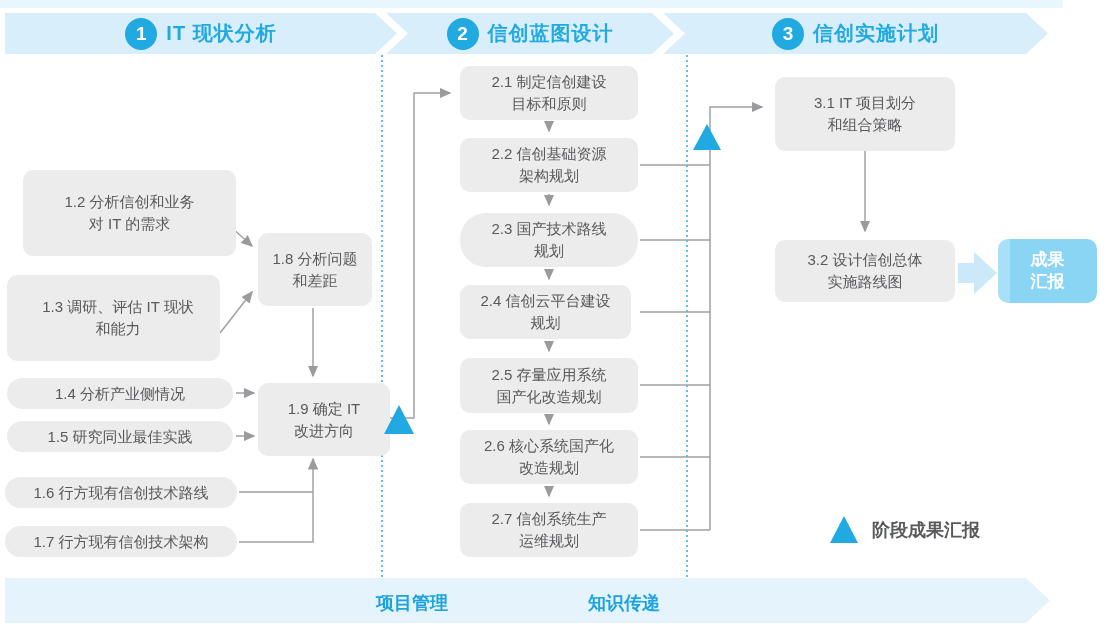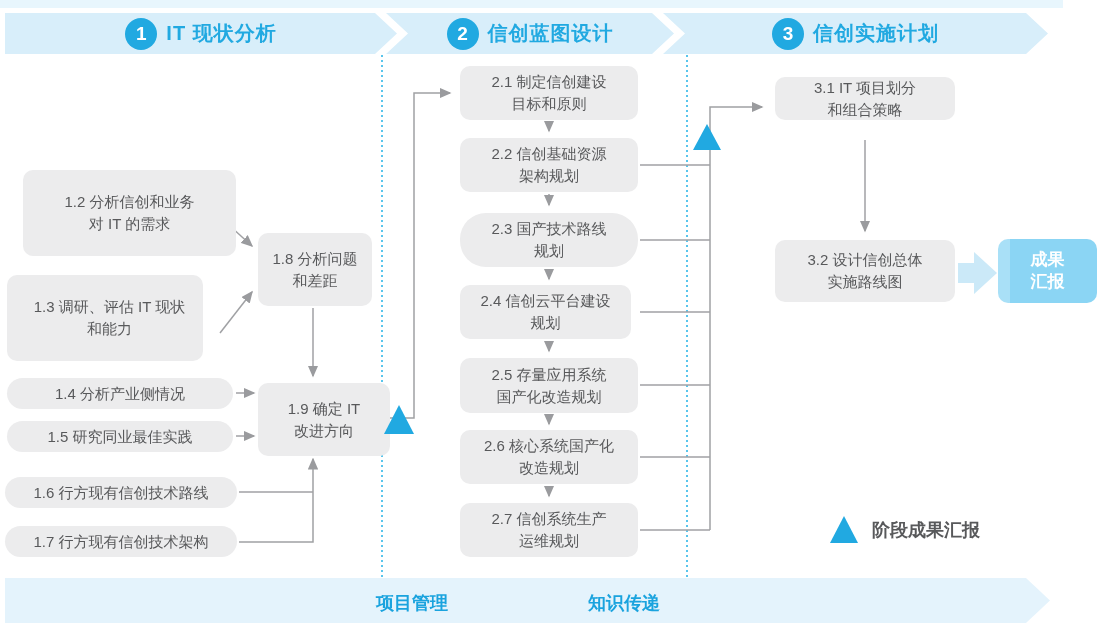--- a/index.html
+++ b/index.html
@@ -84,21 +84,21 @@
       <path d="M710,530 V107 H762" marker-end="url(#arr)"></path>
       <path d="M865,140 V231" marker-end="url(#arr)"></path>
     </g>
     <polygon fill="#cbe9f8" points="958,263 974,263 974,252 997,273 974,294 974,283 958,283"></polygon>
   </svg>
 
   <div class="box" style="left:7px;top:170px;width:213px;height:86px;margin-left:16px;">
     <span>1.2 分析信创和业务</span>
     <span>对 IT 的需求</span>
   </div>
-  <div class="box" style="left:7px;top:275px;width:196px;height:86px;padding-left:11px;">
+  <div class="box" style="left:7px;top:275px;width:213px;height:86px;padding-left:11px;">
     <span>1.3 调研、评估 IT 现状</span>
     <span>和能力</span>
   </div>
   <div class="box pill" style="left:7px;top:378px;width:226px;height:31px;">
     <span>1.4 分析产业侧情况</span>
   </div>
   <div class="box pill" style="left:7px;top:421px;width:226px;height:31px;">
     <span>1.5 研究同业最佳实践</span>
   </div>
   <div class="box pill" style="left:5px;top:477px;width:232px;height:31px;">
@@ -138,21 +138,21 @@
   </div>
   <div class="box" style="left:460px;top:430px;width:178px;height:54px;">
     <span>2.6 核心系统国产化</span>
     <span>改造规划</span>
   </div>
   <div class="box" style="left:460px;top:503px;width:178px;height:54px;">
     <span>2.7 信创系统生产</span>
     <span>运维规划</span>
   </div>
 
-  <div class="box" style="left:775px;top:77px;width:180px;height:43px;">
+  <div class="box" style="left:775px;top:77px;width:180px;height:74px;">
     <span>3.1 IT 项目划分</span>
     <span>和组合策略</span>
   </div>
   <div class="box" style="left:775px;top:240px;width:180px;height:62px;">
     <span>3.2 设计信创总体</span>
     <span>实施路线图</span>
   </div>
 
   <div class="deliverable">
     <span>成果</span>

